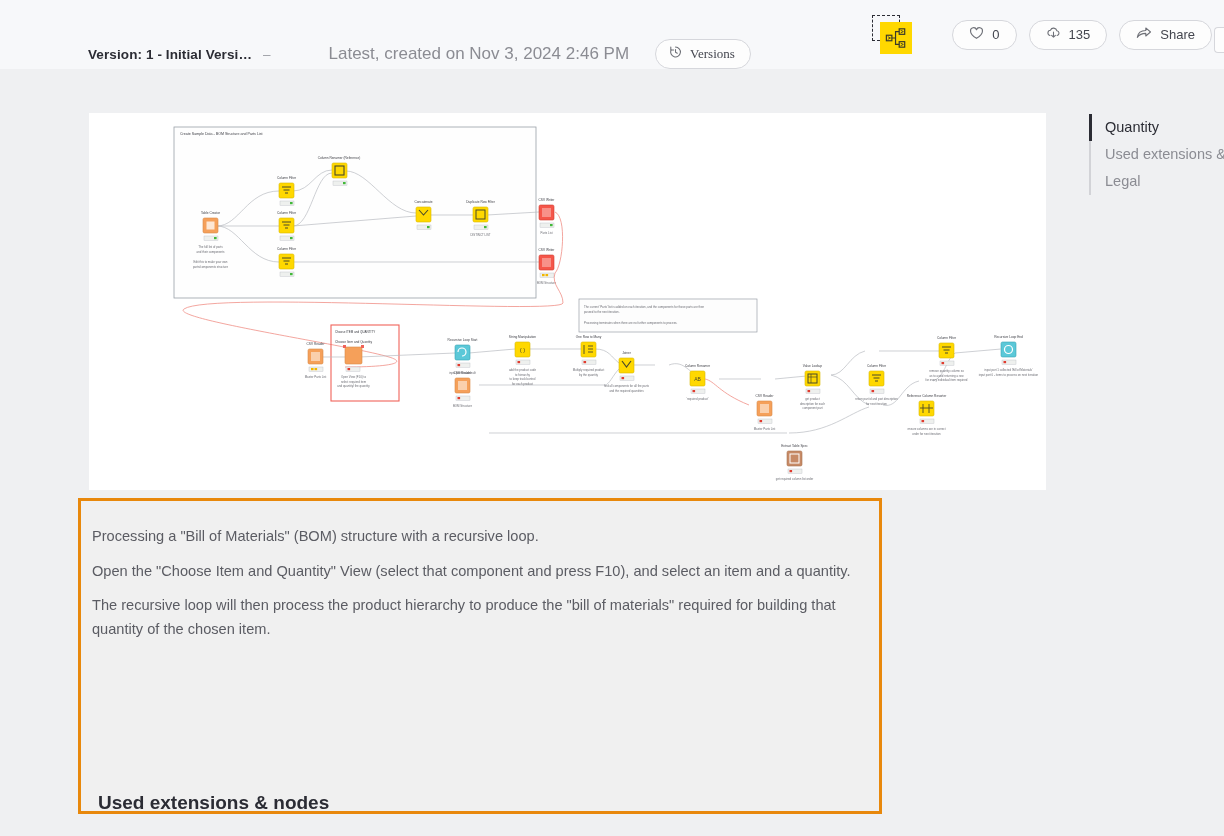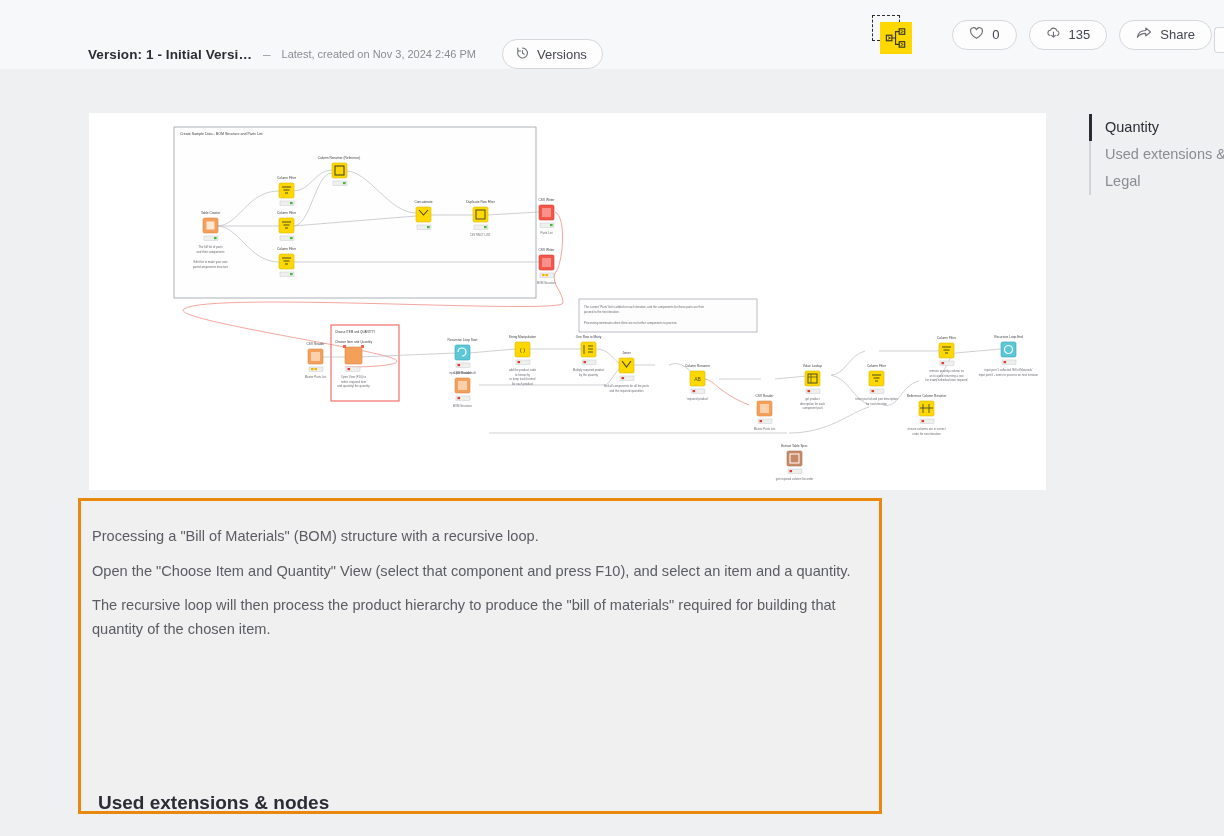--- a/index.html
+++ b/index.html
@@ -21,30 +21,31 @@
     display: flex; align-items: center; gap: 0;
     margin-left: 88px;
   }
   .version-title {
     font-size: 13.5px; font-weight: bold; color: #2b2c34;
     letter-spacing: .1px;
     white-space: nowrap;
   }
   .dash { color: #9a9ba2; font-size: 13.5px; margin: 0 11px; }
   .version-meta {
-    font-size: 11px; color: #8b8c93; white-space: nowrap;
+    font-size: 17px; color: #8b8c93; white-space: nowrap; margin-left: 47px;
   }
   .versions-btn {
     margin-left: 26px;
     height: 30px; padding: 0 15px 0 12px;
     border: 1px solid #d6d7dc; border-radius: 15px;
     background: #fdfdfd;
     display: inline-flex; align-items: center; gap: 8px;
     font-size: 13px; color: #44464f; cursor: pointer;
     white-space: nowrap;
+    font-family: Liberation Serif, serif;
   }
 
   .hdr-right {
     position: absolute; right: 0; top: 0;
     height: 69px; display: flex; align-items: center; gap: 0;
   }
   .wf-icon-wrap {
     position: relative; width: 40px; height: 40px;
     margin-right: 40px;
   }

